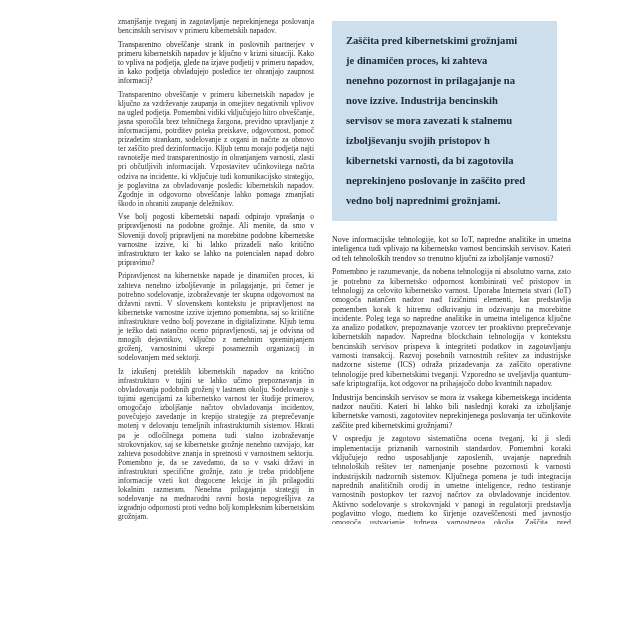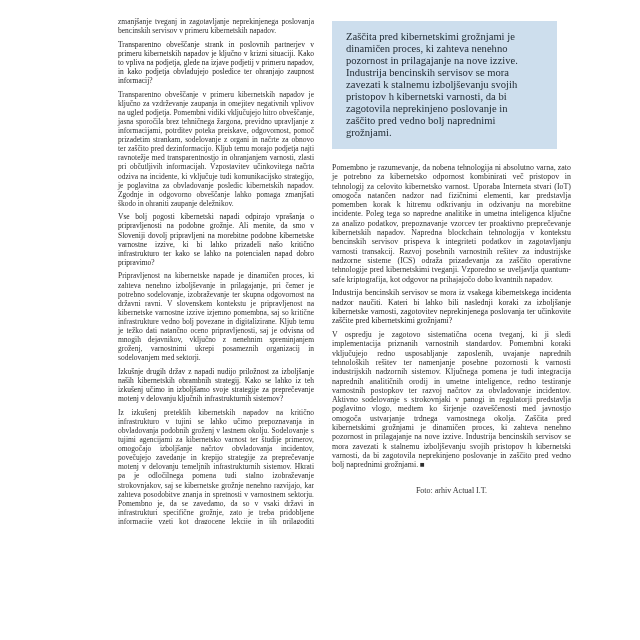--- a/index.html
+++ b/index.html
@@ -10,21 +10,21 @@
   }
   .col{position:absolute;text-align:justify;}
   .col-left{left:118px;top:17px;width:196px;font-size:7.5px;line-height:9.1px;}
   .col-right{left:332px;top:21px;width:239px;font-size:7.9px;line-height:9.3px;}
   .block{margin:0 0 4.5px 0;hyphens:auto;-webkit-hyphens:auto;overflow-wrap:break-word;}
   .question{font-weight:normal;color:#1d1d1d;}
   .quote-box{
     box-sizing:border-box;width:225px;min-height:127px;
     background:#cddeed;color:#232c34;
     padding:10px 30px 10px 14px;margin:0 0 14px 0;
-    font-size:10.6px;line-height:12px;text-align:left;
+    font-size:10.6px;line-height:20px;text-align:left;font-weight:bold;
   }
   .photo-credit{margin-top:16px;font-size:8px;color:#2e2e2e;text-align:center;}
   .footer{
     position:absolute;top:604px;right:110px;
     display:flex;align-items:flex-end;gap:12px;
     font-family:"Liberation Serif","DejaVu Serif",serif;
   }
   .footer-issue{font-size:7.5px;font-weight:bold;color:#d8928a;letter-spacing:.2px;}
   .footer-sep{font-size:9px;font-style:italic;color:#d8928a;}
   .footer-section{font-size:7.5px;font-weight:bold;color:#b23a2d;letter-spacing:.2px;}
@@ -37,28 +37,28 @@
 <body>
 
 <div class="page">
 
   <div class="col col-left">
     <p class="block">zmanjšanje tveganj in zagotavljanje neprekinjenega poslovanja bencinskih servisov v primeru kibernetskih napadov.</p>
     <p class="block question">Transparentno obveščanje strank in poslovnih partnerjev v primeru kibernetskih napadov je ključno v krizni situaciji. Kako to vpliva na podjetja, glede na izjave podjetij v primeru napadov, in kako podjetja obvladujejo posledice ter ohranjajo zaupnost informacij?</p>
     <p class="block">Transparentno obveščanje v primeru kibernetskih napadov je ključno za vzdrževanje zaupanja in omejitev negativnih vplivov na ugled podjetja. Pomembni vidiki vključujejo hitro obveščanje, jasna sporočila brez tehničnega žargona, previdno upravljanje z informacijami, potrditev poteka preiskave, odgovornost, pomoč prizadetim strankam, sodelovanje z organi in načrte za obnovo ter zaščito pred dezinformacijo. Kljub temu morajo podjetja najti ravnotežje med transparentnostjo in ohranjanjem varnosti, zlasti pri občutljivih informacijah. Vzpostavitev učinkovitega načrta odziva na incidente, ki vključuje tudi komunikacijsko strategijo, je poglavitna za obvladovanje posledic kibernetskih napadov. Zgodnje in odgovorno obveščanje lahko pomaga zmanjšati škodo in ohraniti zaupanje deležnikov.</p>
     <p class="block question">Vse bolj pogosti kibernetski napadi odpirajo vprašanja o pripravljenosti na podobne grožnje. Ali menite, da smo v Sloveniji dovolj pripravljeni na morebitne podobne kibernetske varnostne izzive, ki bi lahko prizadeli našo kritično infrastrukturo ter kako se lahko na potencialen napad dobro pripravimo?</p>
     <p class="block">Pripravljenost na kibernetske napade je dinamičen proces, ki zahteva nenehno izboljševanje in prilagajanje, pri čemer je potrebno sodelovanje, izobraževanje ter skupna odgovornost na državni ravni. V slovenskem kontekstu je pripravljenost na kibernetske varnostne izzive izjemno pomembna, saj so kritične infrastrukture vedno bolj povezane in digitalizirane. Kljub temu je težko dati natančno oceno pripravljenosti, saj je odvisna od mnogih dejavnikov, vključno z nenehnim spreminjanjem groženj, varnostnimi ukrepi posameznih organizacij in sodelovanjem med sektorji.</p>
-    <p class="block question">Izkušnje drugih držav z napadi nudijo priložnost za izboljšanje naših kibernetskih obrambnih strategij. Kako se lahko iz teh izkušenj učimo in izboljšamo svoje strategije za preprečevanje motenj v delovanju ključnih infrastrukturnih sistemov?</p>
     <p class="block">Iz izkušenj preteklih kibernetskih napadov na kritično infrastrukturo v tujini se lahko učimo prepoznavanja in obvladovanja podobnih groženj v lastnem okolju. Sodelovanje s tujimi agencijami za kibernetsko varnost ter študije primerov, omogočajo izboljšanje načrtov obvladovanja incidentov, povečujejo zavedanje in krepijo strategije za preprečevanje motenj v delovanju temeljnih infrastrukturnih sistemov. Hkrati pa je odločilnega pomena tudi stalno izobraževanje strokovnjakov, saj se kibernetske grožnje nenehno razvijajo, kar zahteva posodobitve znanja in spretnosti v varnostnem sektorju. Pomembno je, da se zavedamo, da so v vsaki državi in infrastrukturi specifične grožnje, zato je treba pridobljene informacije vzeti kot dragocene lekcije in jih prilagoditi lokalnim razmeram. Nenehna prilagajanja strategij in sodelovanje na mednarodni ravni bosta nepogrešljiva za izgradnjo odpornosti proti vedno bolj kompleksnim kibernetskim grožnjam.</p>
   </div>
 
   <div class="col col-right">
     <div class="quote-box">
       <span>Zaščita pred kibernetskimi grožnjami je dinamičen proces, ki zahteva nenehno pozornost in prilagajanje na nove izzive. Industrija bencinskih servisov se mora zavezati k stalnemu izboljševanju svojih pristopov h kibernetski varnosti, da bi zagotovila neprekinjeno poslovanje in zaščito pred vedno bolj naprednimi grožnjami.</span>
     </div>
+    <p class="block question">Nove informacijske tehnologije, kot so IoT, napredne analitike in umetna inteligenca tudi vplivajo na kibernetsko varnost bencinskih servisov. Kateri od teh tehnoloških trendov so trenutno ključni za izboljšanje varnosti?</p>
     <p class="block">Pomembno je razumevanje, da nobena tehnologija ni absolutno varna, zato je potrebno za kibernetsko odpornost kombinirati več pristopov in tehnologij za celovito kibernetsko varnost. Uporaba Interneta stvari (IoT) omogoča natančen nadzor nad fizičnimi elementi, kar predstavlja pomemben korak k hitremu odkrivanju in odzivanju na morebitne incidente. Poleg tega so napredne analitike in umetna inteligenca ključne za analizo podatkov, prepoznavanje vzorcev ter proaktivno preprečevanje kibernetskih napadov. Napredna blockchain tehnologija v kontekstu bencinskih servisov prispeva k integriteti podatkov in zagotavljanju varnosti transakcij. Razvoj posebnih varnostnih rešitev za industrijske nadzorne sisteme (ICS) odraža prizadevanja za zaščito operativne tehnologije pred kibernetskimi tveganji. Vzporedno se uveljavlja quantum-safe kriptografija, kot odgovor na prihajajočo dobo kvantnih napadov.</p>
     <p class="block question">Industrija bencinskih servisov se mora iz vsakega kibernetskega incidenta nadzor naučiti. Kateri bi lahko bili naslednji koraki za izboljšanje kibernetske varnosti, zagotovitev neprekinjenega poslovanja ter učinkovite zaščite pred kibernetskimi grožnjami?</p>
     <p class="block">V ospredju je zagotovo sistematična ocena tveganj, ki ji sledi implementacija priznanih varnostnih standardov. Pomembni koraki vključujejo redno usposabljanje zaposlenih, uvajanje naprednih tehnoloških rešitev ter namenjanje posebne pozornosti k varnosti industrijskih nadzornih sistemov. Ključnega pomena je tudi integracija naprednih analitičnih orodij in umetne inteligence, redno testiranje varnostnih postopkov ter razvoj načrtov za obvladovanje incidentov. Aktivno sodelovanje s strokovnjaki v panogi in regulatorji predstavlja poglavitno vlogo, medtem ko širjenje ozaveščenosti med javnostjo omogoča ustvarjanje trdnega varnostnega okolja. Zaščita pred kibernetskimi grožnjami je dinamičen proces, ki zahteva nenehno pozornost in prilagajanje na nove izzive. Industrija bencinskih servisov se mora zavezati k stalnemu izboljševanju svojih pristopov h kibernetski varnosti, da bi zagotovila neprekinjeno poslovanje in zaščito pred vedno bolj naprednimi grožnjami. ■</p>
     <p class="photo-credit">Foto: arhiv Actual I.T.</p>
   </div>
 
   <div class="footer">
     <span class="footer-issue">2024 februar 34</span>
     <span class="footer-sep">/</span>
     <span class="footer-section">Korporativna umetna</span>

